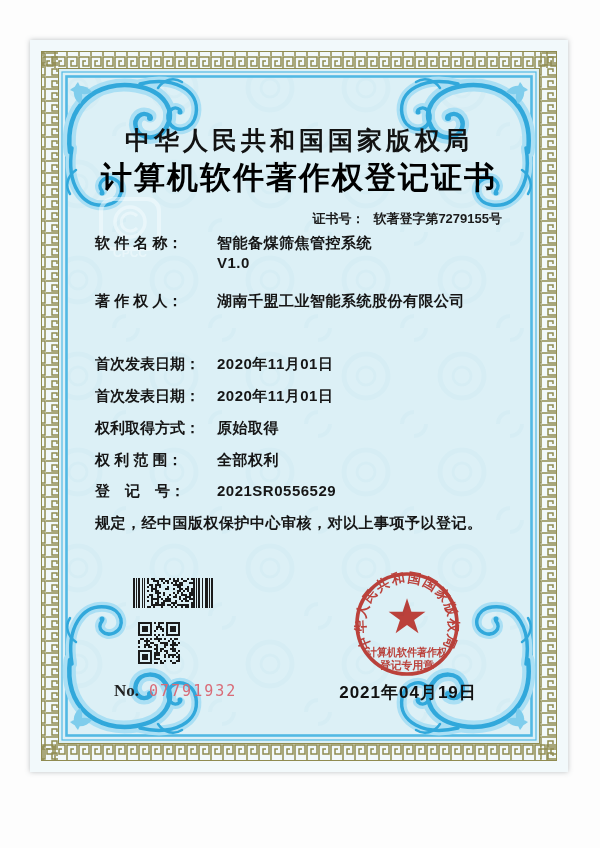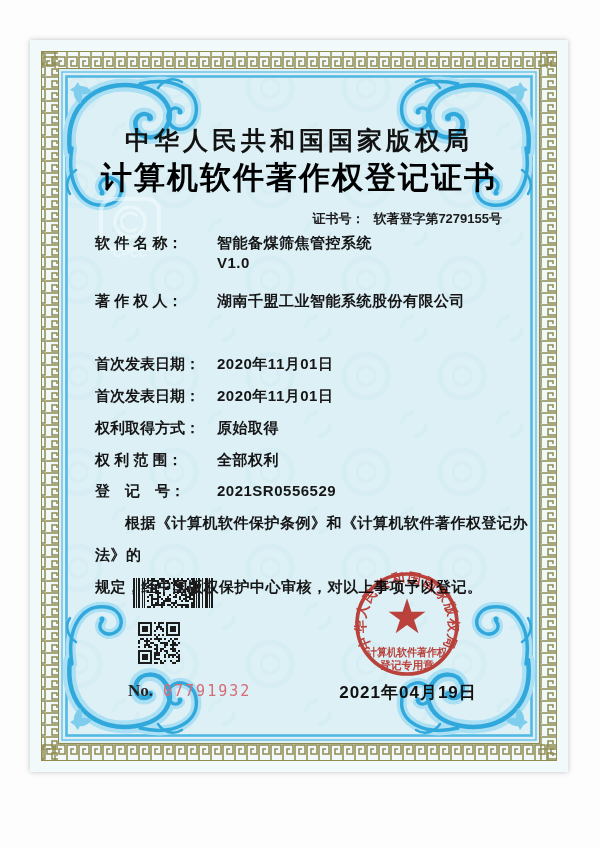--- a/index.html
+++ b/index.html
@@ -17,21 +17,21 @@
   .certno{position:absolute;right:66px;top:170px;font-weight:bold;font-size:13px;color:#1a1a1a;}
   .certno .cl{margin-right:9px;}
   .row{position:absolute;left:65px;height:20px;font-weight:bold;font-size:15px;color:#161616;white-space:nowrap;}
   .row .lbl{display:inline-block;}
   .row .val{position:absolute;left:98px;letter-spacing:.5px;white-space:nowrap;margin-left:24px;}
   .statement{position:absolute;left:65px;top:467px;width:450px;font-weight:bold;
              font-size:15px;line-height:32px;color:#161616;letter-spacing:.5px;}
   .statement .ind{text-indent:2em;}
   .barcode{position:absolute;left:103px;top:538px;}
   .qr{position:absolute;left:108px;top:582px;}
-  .serial{position:absolute;left:98px;top:641px;white-space:nowrap;}
+  .serial{position:absolute;left:84px;top:641px;white-space:nowrap;}
   .serial .sp{font-family:"Liberation Serif",serif;font-weight:bold;font-size:17px;color:#222;margin-right:10px;}
   .serial .sn{font-family:"DejaVu Sans Mono",monospace;font-size:15px;letter-spacing:2px;color:#d96b77;}
   .seal{position:absolute;left:319px;top:526px;mix-blend-mode:multiply;opacity:.92;}
   .issue-date{position:absolute;left:303px;top:641px;width:150px;text-align:center;
               font-weight:bold;font-size:17px;letter-spacing:1px;color:#111;}
 </style>
 </head>
 <body>
 
 <div class="canvas">
@@ -130,21 +130,20 @@
     <div class="row" style="top:411px">
       <span class="lbl">权 利 范 围：</span>
       <span class="val">全部权利</span>
     </div>
     <div class="row" style="top:442px">
       <span class="lbl">登　记　号：</span>
       <span class="val">2021SR0556529</span>
     </div>
 
     <div class="statement">
-      <div class="ind">根据《计算机软件保护条例》和《计算机软件著作权登记办法》的</div>
       <div>规定，经中国版权保护中心审核，对以上事项予以登记。</div>
     </div>
 
     <svg class="barcode" width="80" height="30" viewBox="0 0 80 30" shape-rendering="crispEdges">
         <g id="bc">
           <rect x="0" y="0" width="2" height="30" fill="#1b1b1b"></rect>
           <rect x="3" y="0" width="1" height="30" fill="#1b1b1b"></rect>
           <rect x="5" y="0" width="2" height="30" fill="#1b1b1b"></rect>
           <rect x="9" y="0" width="1" height="30" fill="#1b1b1b"></rect>
           <rect x="11" y="0" width="1" height="30" fill="#1b1b1b"></rect>

